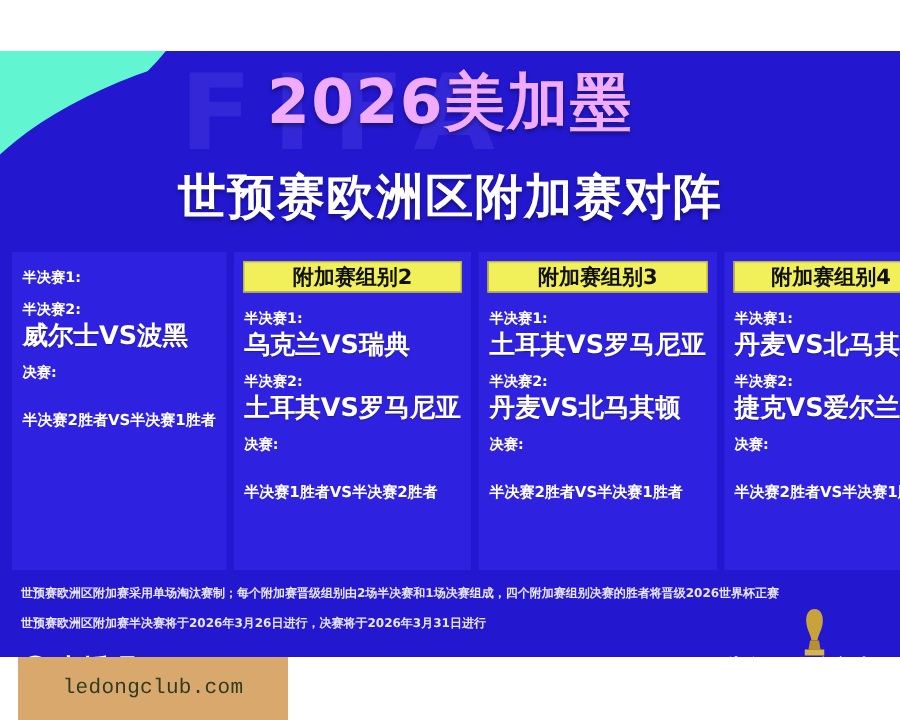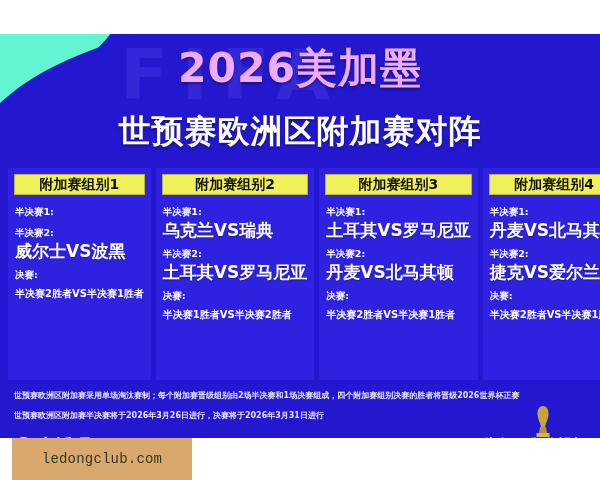--- a/index.html
+++ b/index.html
@@ -76,21 +76,21 @@
     font-size:9.5px;color:#ffffff;font-weight:bold;
     margin-top:7px;margin-bottom:1px;letter-spacing:0;
   }
   .match{
     font-size:17px;color:#ffffff;font-weight:bold;
     line-height:21px;white-space:nowrap;
     text-shadow:0 1px 1px rgba(0,0,0,.3);
   }
   .final-line{
     font-size:10px;color:#ffffff;font-weight:bold;
-    margin-top:4px;white-space:nowrap;
+    margin-top:17px;white-space:nowrap;
   }
 
   
   .note{
     position:absolute;left:14px;width:572px;
     font-size:8px;color:#e8e6ff;font-weight:bold;line-height:11px;
     white-space:nowrap;
   }
   .note1{top:356px;}
   .note2{top:376px;}
@@ -141,21 +141,20 @@
     <div class="corner-mask"></div>
 
     <div class="wm">FIFA</div>
 
     <div class="title1">2026美加墨</div>
     <div class="title2">世预赛欧洲区附加赛对阵</div>
 
     <div class="cards">
 
       <div class="card">
-        <div class="card-head">附加赛组别1</div>
         <div class="card-body">
           <div class="lbl">半决赛1:</div>
           <div class="lbl">半决赛2:</div>
           <div class="match">威尔士VS波黑</div>
           <div class="lbl">决赛:</div>
           <div class="final-line">半决赛2胜者VS半决赛1胜者</div>
         </div>
       </div>
 
       <div class="card">

